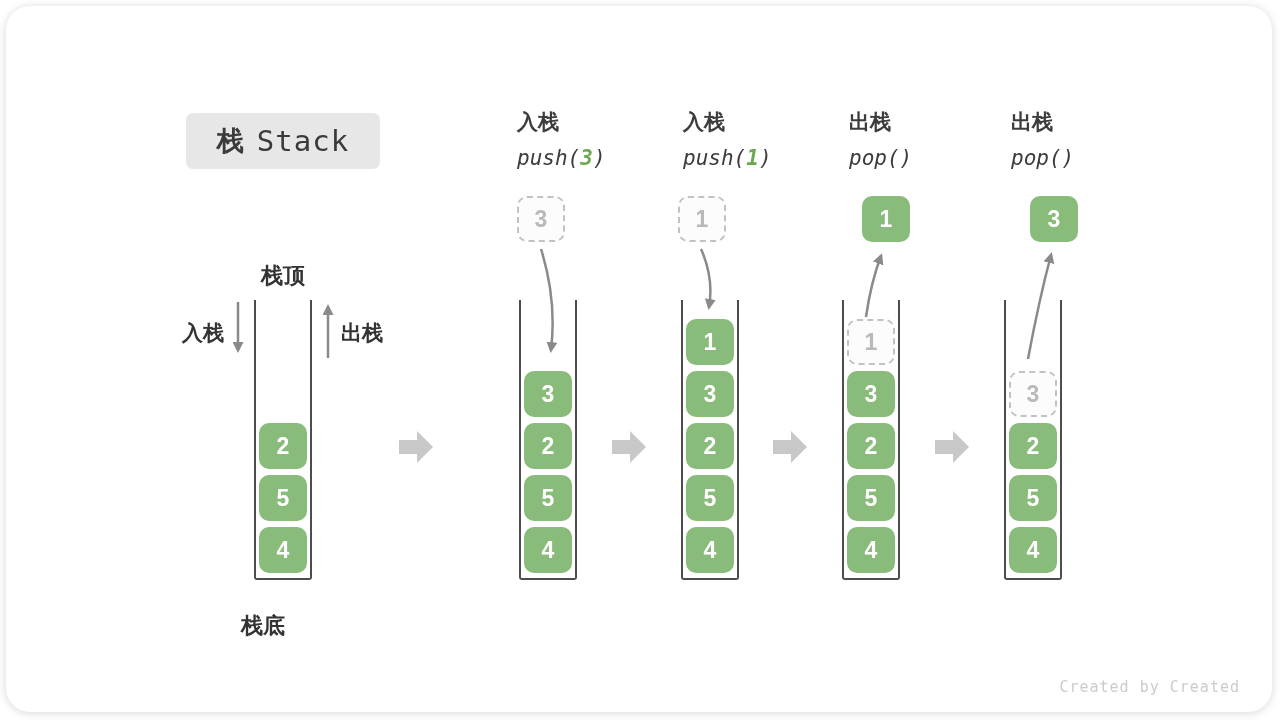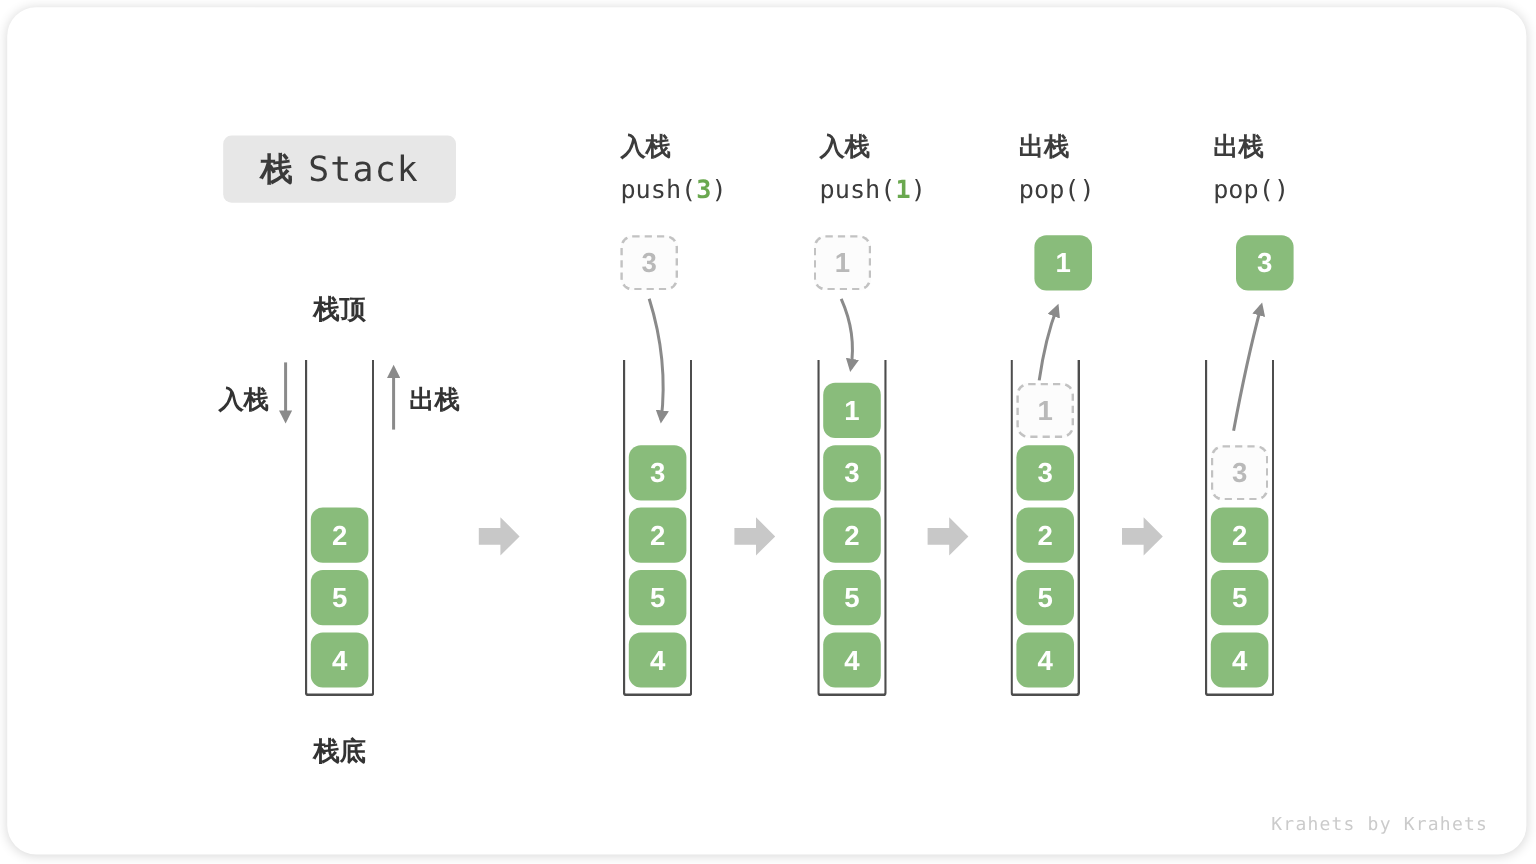--- a/index.html
+++ b/index.html
@@ -7,39 +7,39 @@
   .panel{position:absolute;left:6px;top:6px;width:1266px;height:706px;background:#ffffff;
     border-radius:24px;box-shadow:0 1px 10px rgba(0,0,0,0.16);}
   
   .title-box{position:absolute;left:186px;top:113px;width:194px;height:56px;background:#e7e7e7;
     border-radius:7px;display:flex;align-items:center;justify-content:center;gap:13px;color:#3a3a3a;}
   .title-zh{font-size:27px;font-weight:700;}
   .title-en{font-size:29px;font-family:"DejaVu Sans Mono",monospace;font-weight:500;letter-spacing:1px;}
   
   .op{position:absolute;top:108px;color:#3c3c3c;}
   .op .zh{font-size:21px;font-weight:700;margin-bottom:10px;}
-  .op .code{font-size:21px;font-family:"DejaVu Sans Mono",monospace;font-weight:500;}
+  .op .code{font-size:21px;font-family:"DejaVu Sans Mono",monospace;font-weight:500;font-style:italic;}
   .op .code .arg{color:#6aa84f;font-weight:700;}
   .op1{left:517px}.op2{left:683px}.op3{left:849px}.op4{left:1011px}
   
   .stack{position:absolute;top:300px;width:58px;height:280px;box-sizing:border-box;
     border-left:2px solid #4d4d4d;border-right:2px solid #4d4d4d;border-bottom:2px solid #4d4d4d;
     border-radius:0 0 3px 3px;display:flex;flex-direction:column;justify-content:flex-end;
     align-items:center;gap:6px;padding-bottom:5px;}
   .s1{left:254px}.s2{left:519px}.s3{left:681px}.s4{left:842px}.s5{left:1004px}
   .cell{width:48px;height:46px;border-radius:10px;display:flex;align-items:center;justify-content:center;
     font-size:23px;font-weight:700;box-sizing:border-box;flex:0 0 auto;}
   .solid{background:#89bc7b;color:#ffffff;}
   .ghost{border:2px dashed #c2c2c2;background:#fcfcfc;color:#b9b9b9;}
   .float{position:absolute;top:196px;}
   .f2{left:517px}.f3{left:678px}.f4{left:862px}.f5{left:1030px}
   
   .lab{position:absolute;color:#333333;font-weight:700;}
-  .stack-top{left:241px;top:243px;width:84px;text-align:center;font-size:22px;}
-  .stack-bottom{left:241px;top:611px;width:84px;text-align:center;font-size:22px;}
+  .stack-top{left:241px;top:261px;width:84px;text-align:center;font-size:22px;}
+  .stack-bottom{left:241px;top:611px;width:84px;font-size:22px;}
   .side-in{left:182px;top:319px;font-size:21px;}
   .side-out{left:341px;top:319px;font-size:21px;}
   
   svg.overlay{position:absolute;left:0;top:0;width:1280px;height:720px;pointer-events:none;}
   .watermark{position:absolute;right:40px;bottom:24px;font-family:"DejaVu Sans Mono",monospace;
     font-size:15px;color:#cbcbcb;letter-spacing:1px;}
 </style>
 </head>
 <body>
 
@@ -128,13 +128,13 @@
 
   <path d="M866,317 Q871,282 881,256" stroke="#8a8a8a" stroke-width="2.5" fill="none" marker-end="url(#ah)"></path>
   <path d="M1028,359 Q1039,300 1051,255" stroke="#8a8a8a" stroke-width="2.5" fill="none" marker-end="url(#ah)"></path>
 
   <polygon points="399,440 417,440 417,431 433,447 417,463 417,454 399,454" fill="#c8c8c8"></polygon>
   <polygon points="612,440 630,440 630,431 646,447 630,463 630,454 612,454" fill="#c8c8c8"></polygon>
   <polygon points="773,440 791,440 791,431 807,447 791,463 791,454 773,454" fill="#c8c8c8"></polygon>
   <polygon points="935,440 953,440 953,431 969,447 953,463 953,454 935,454" fill="#c8c8c8"></polygon>
 </svg>
 
-<div class="watermark">Krahets by Krahets</div>
+<div class="watermark">Created by Created</div>
 
 </body></html>

